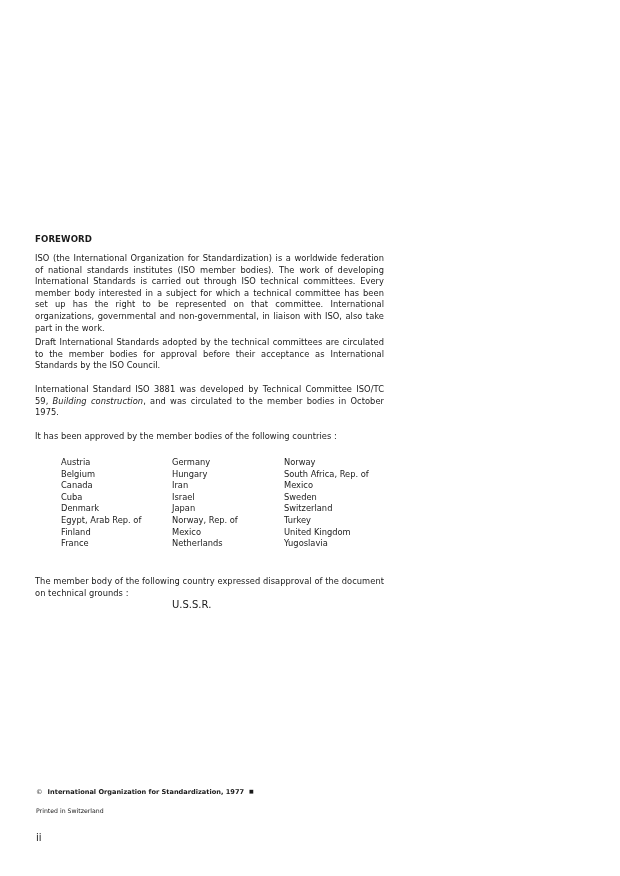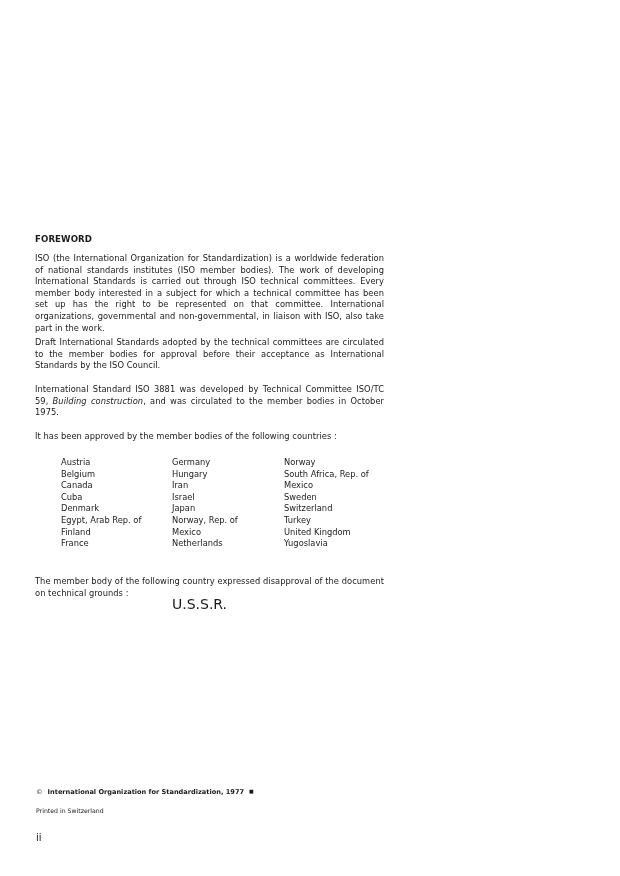--- a/index.html
+++ b/index.html
@@ -58,21 +58,21 @@
       grid-template-rows: repeat(8, 11.6px);
       font-size: 8.3px;
       line-height: 11.6px;
     }
     .country { white-space: nowrap; }
 
     .dissent {
       position: absolute;
       left: 172px;
       top: 599px;
-      font-size: 14px;
+      font-size: 10px;
       line-height: 11px;
     }
 
     .copyright {
       position: absolute;
       left: 36px;
       top: 786px;
       font-size: 6.6px;
       font-weight: bold;
       line-height: 10px;

